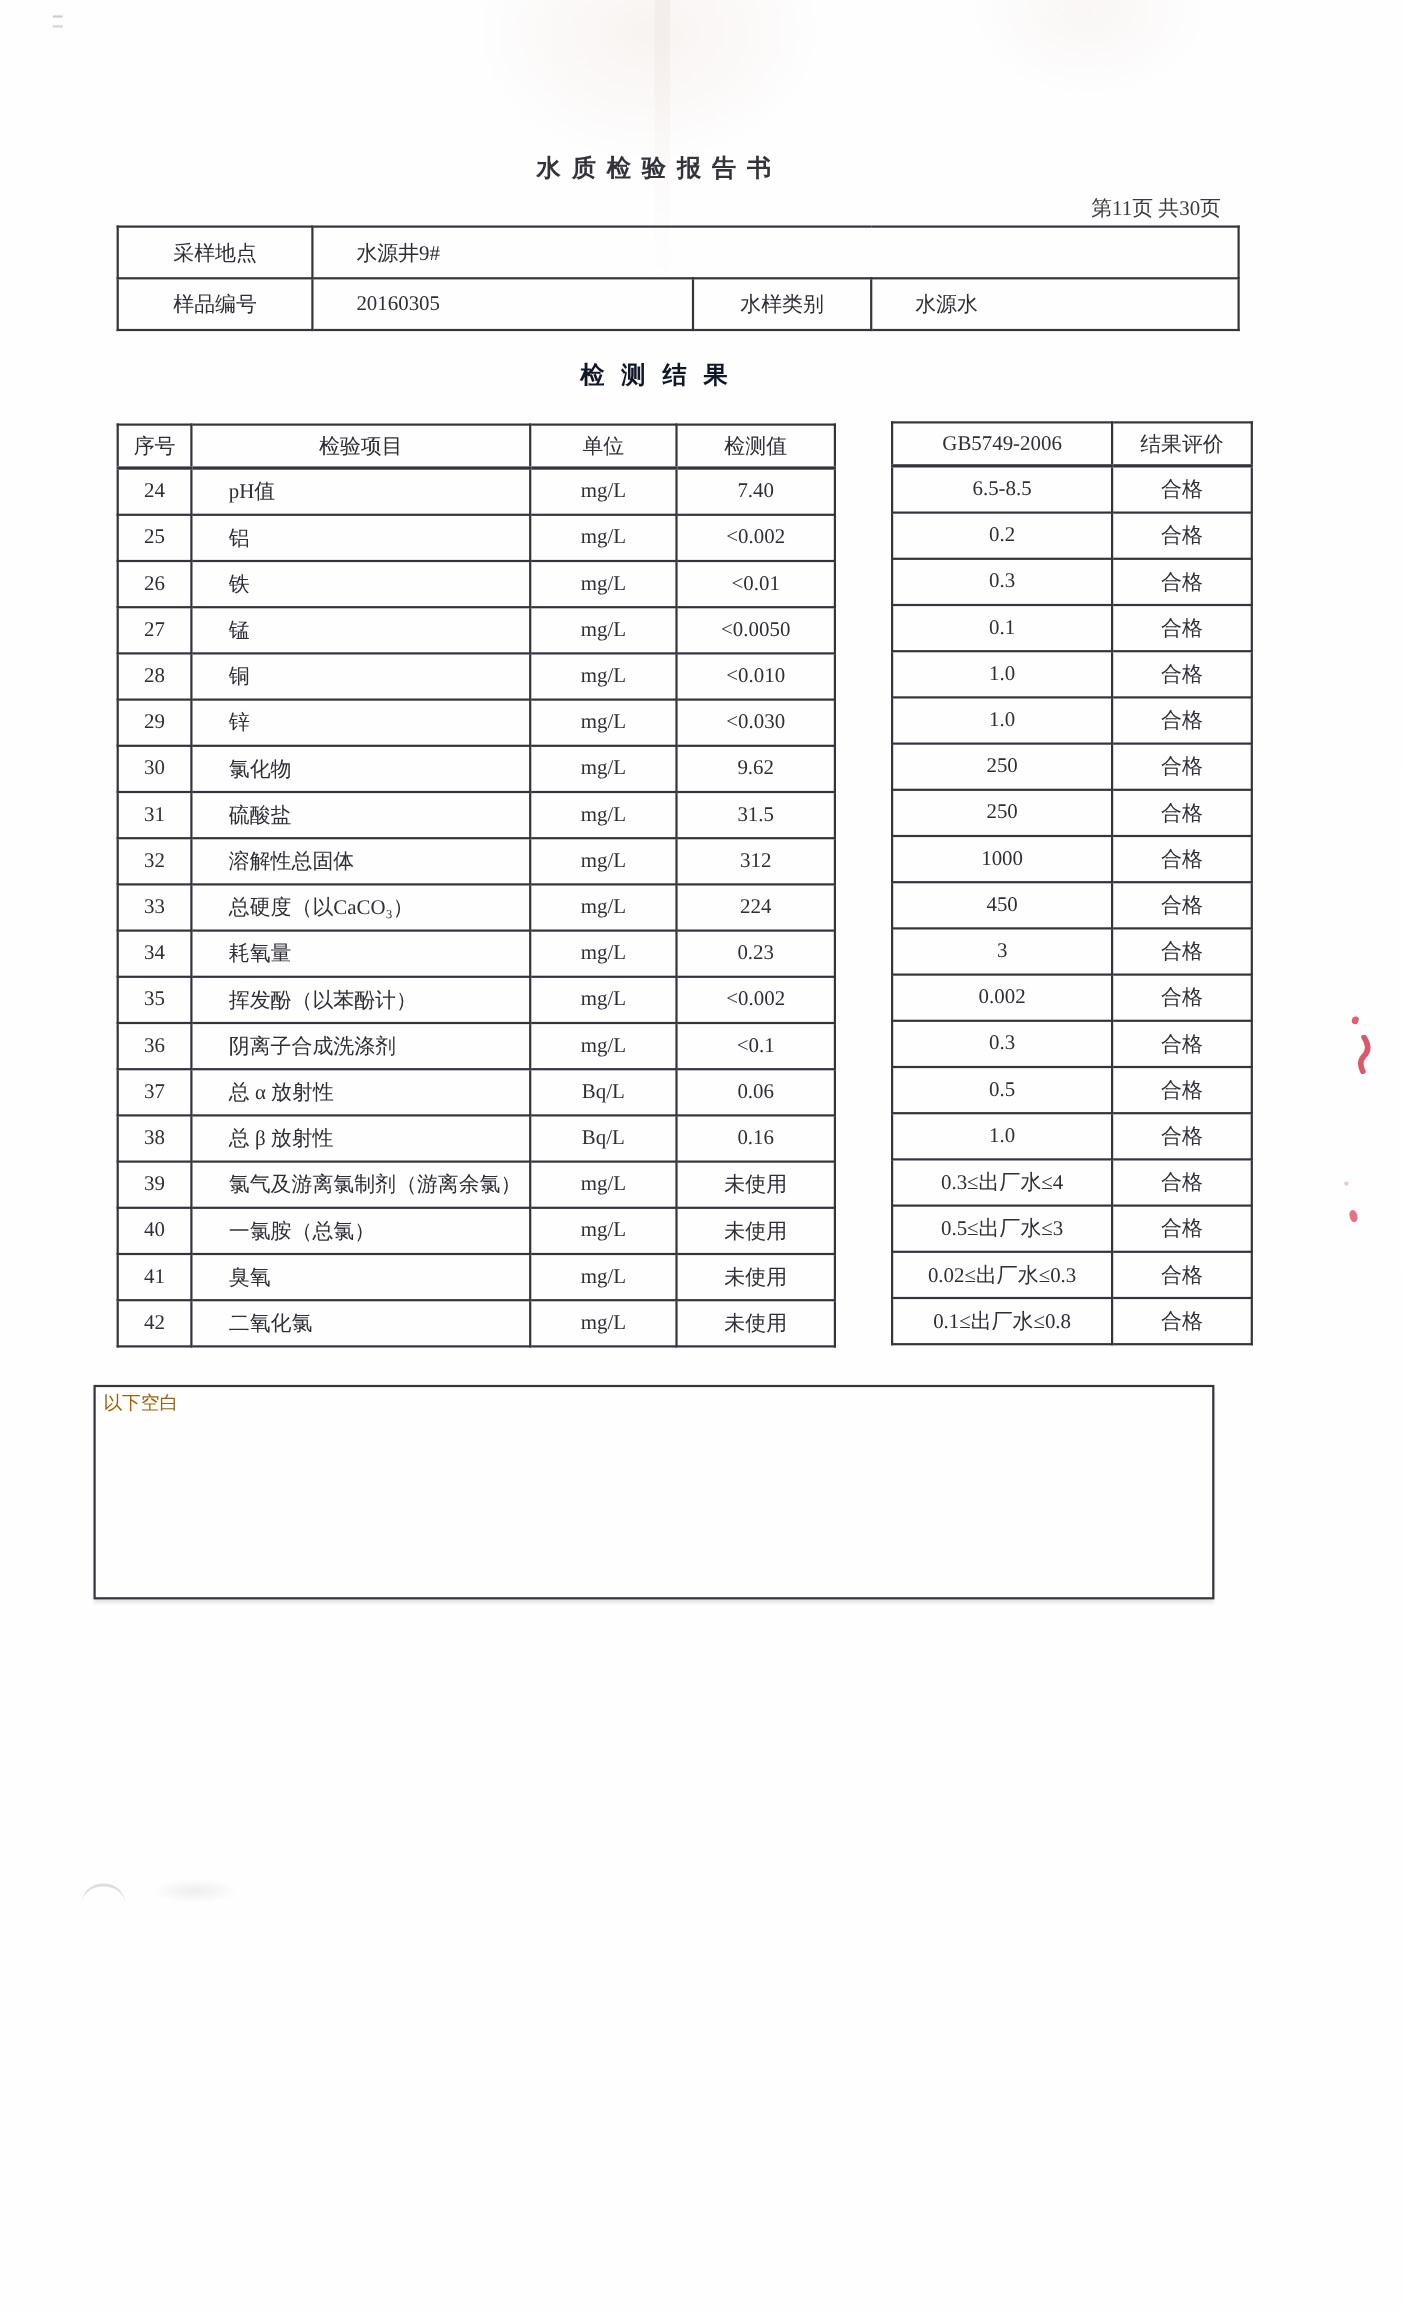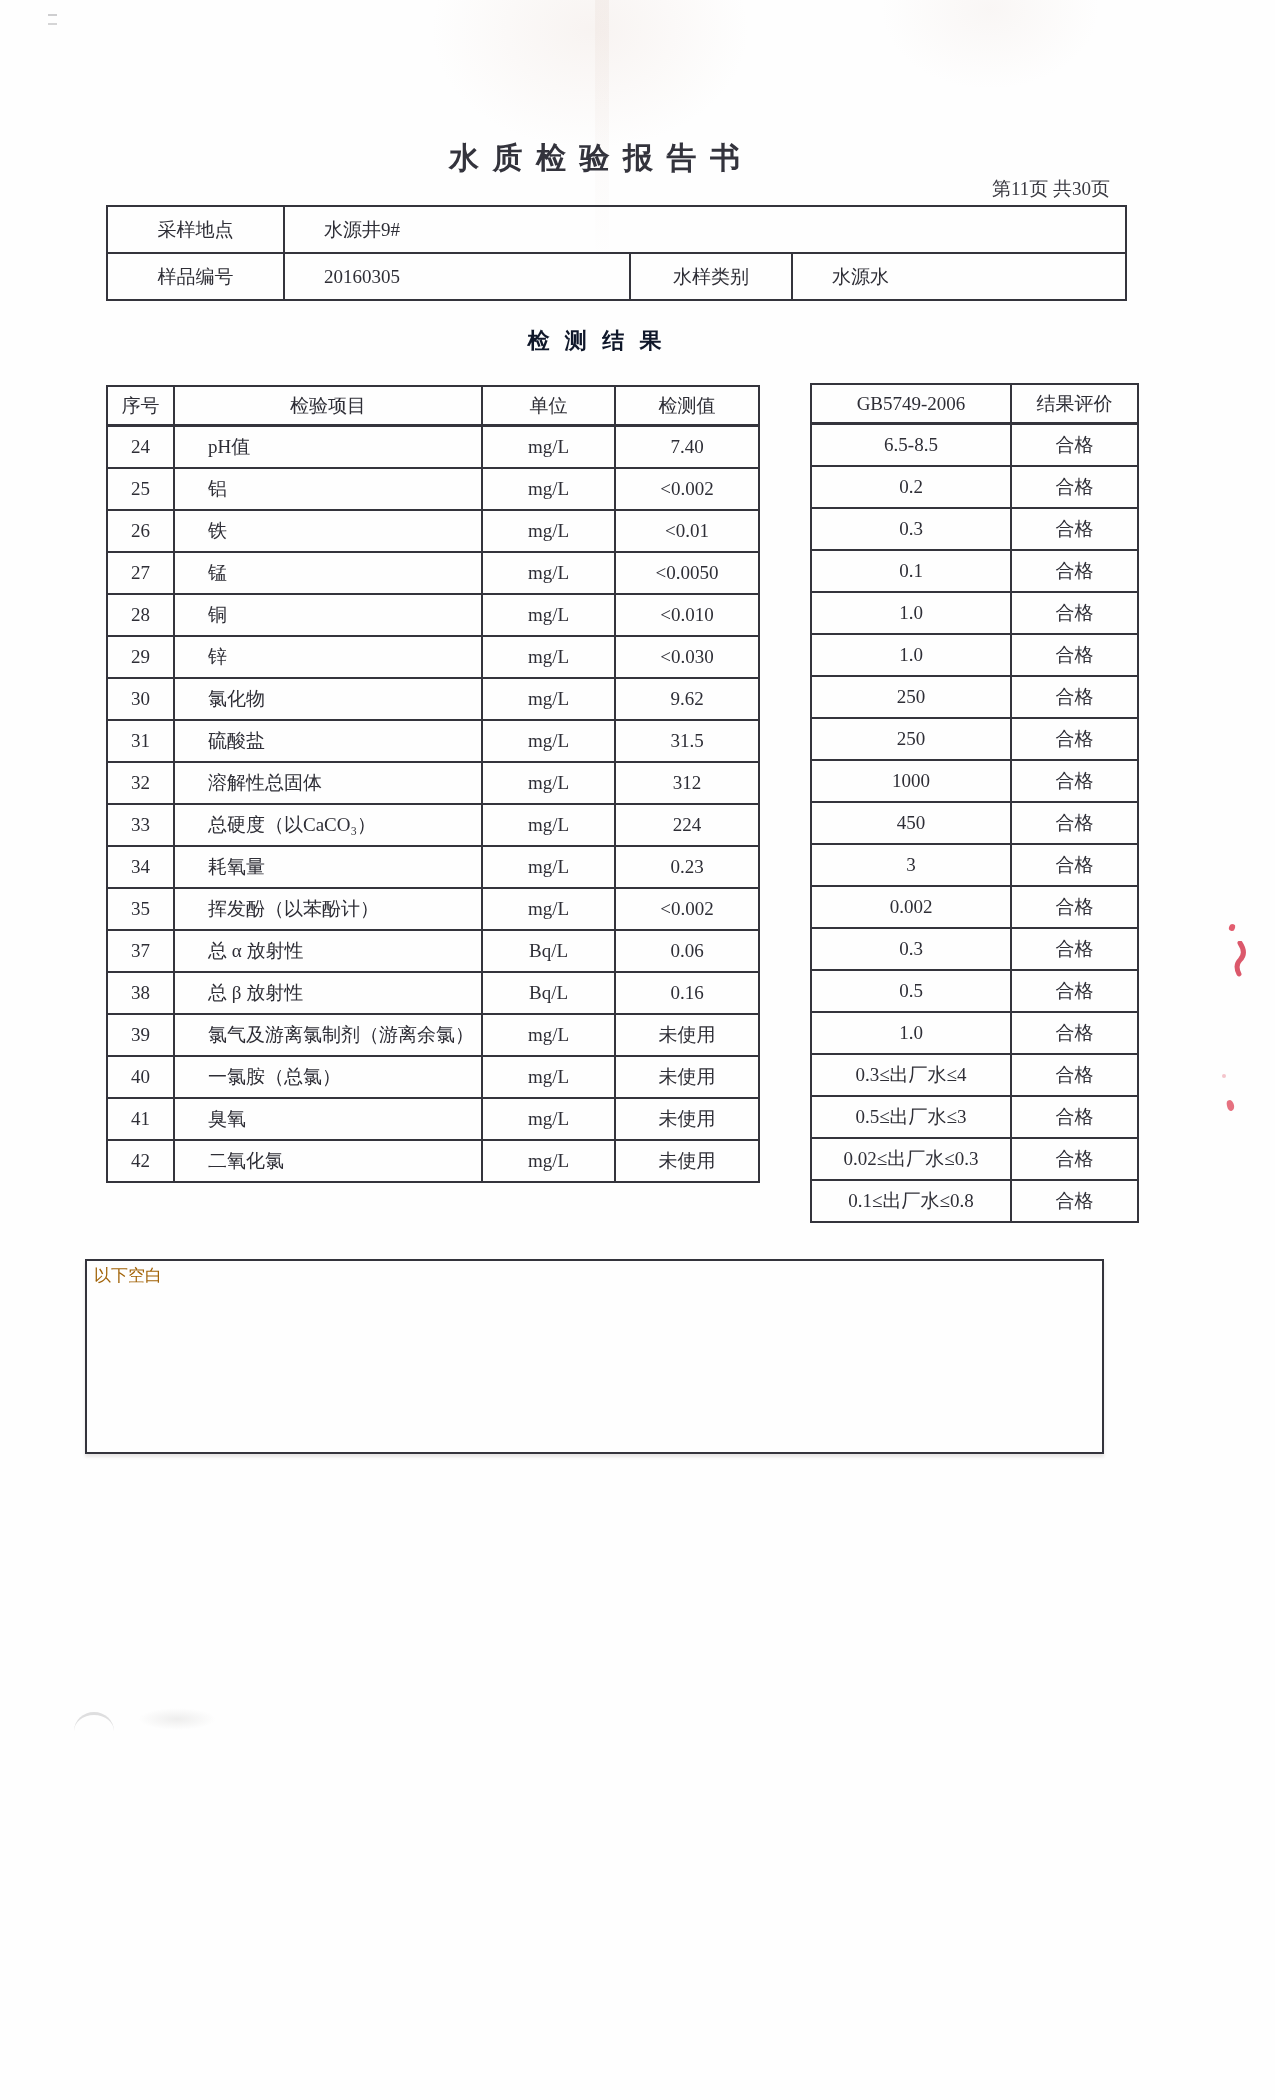--- a/index.html
+++ b/index.html
@@ -26,21 +26,21 @@
     background:radial-gradient(ellipse at center, rgba(120,118,115,.12), rgba(120,118,115,0) 70%); }
 
   
   .red-mark { position:absolute; pointer-events:none; }
   .red-dot-1 { left:1229px; top:924px; width:6px; height:7px; background:#dd4156; border-radius:60% 40% 50% 50%; opacity:.85; transform:rotate(15deg); }
   .red-dot-2 { left:1222px; top:1074px; width:4px; height:4px; background:#dd4156; border-radius:50%; opacity:.3; }
   .red-dash { left:1227px; top:1100px; width:7px; height:11px; background:#dd4156; border-radius:45% 55% 50% 50%; opacity:.75; transform:rotate(-12deg); }
 
   
   .title { position:absolute; left:85px; top:138px; width:1019px;
-    text-align:center; font-size:30px; font-weight:bold;
+    text-align:center; font-size:22px; font-weight:bold;
     letter-spacing:.45em; text-indent:.45em; color:#33333c; }
   .page-info { position:absolute; left:954px; top:176px; width:156px;
     text-align:right; font-size:19px; color:#3a3a42; }
   .section-title { position:absolute; left:85px; top:326px; width:1019px;
     text-align:center; font-size:22px; font-weight:bold;
     letter-spacing:.7em; text-indent:.7em; color:#0f172a; }
 
   
   table { border-collapse:collapse; table-layout:fixed;margin-left:21px; }
   td, th { border:2px solid #34343c; font-weight:normal; font-size:19px;
@@ -196,20 +196,26 @@
         <td>0.23</td>
       </tr>
 
       <tr>
         <td>35</td>
         <td class="c-item">挥发酚（以苯酚计）</td>
         <td>mg/L</td>
         <td>&lt;0.002</td>
       </tr>
 
+      <tr>
+        <td>36</td>
+        <td class="c-item">阴离子合成洗涤剂</td>
+        <td>mg/L</td>
+        <td>&lt;0.1</td>
+      </tr>
 
       <tr>
         <td>37</td>
         <td class="c-item">总 α 放射性</td>
         <td>Bq/L</td>
         <td>0.06</td>
       </tr>
 
       <tr>
         <td>38</td>

